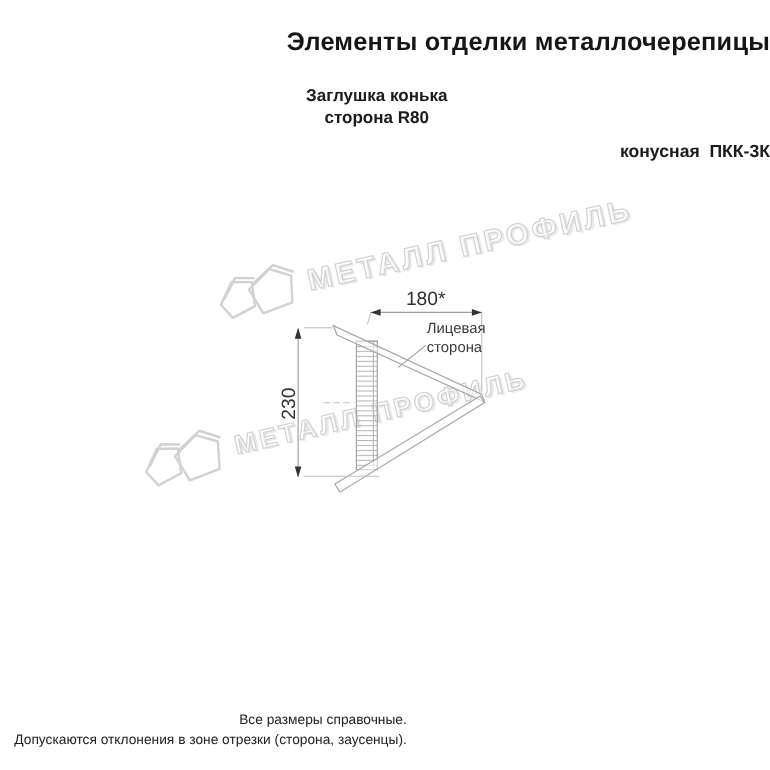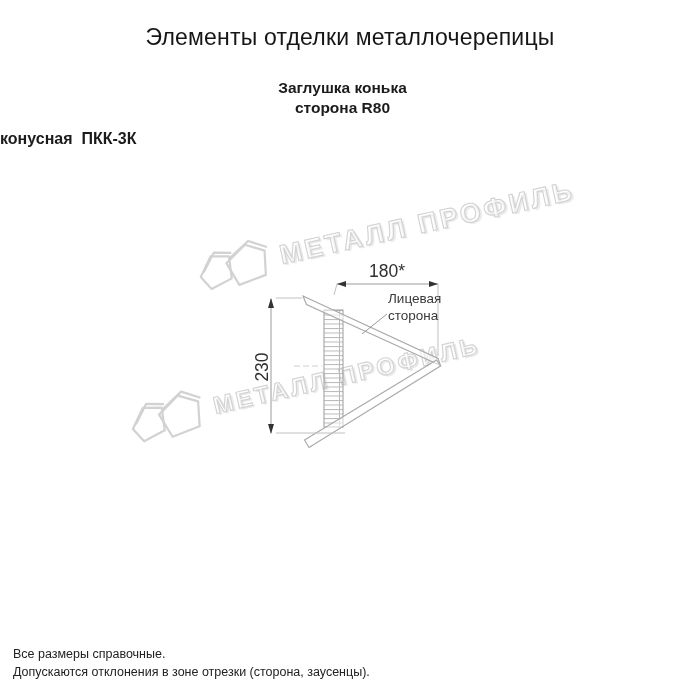--- a/index.html
+++ b/index.html
@@ -3,29 +3,29 @@
 <meta charset="utf-8">
 <style>
   html,body{margin:0;padding:0;}
   body{
     width:700px;height:700px;background:#ffffff;overflow:hidden;
     font-family:"Liberation Sans", sans-serif;color:#1f1f1f;
   }
   .page{position:relative;width:700px;height:700px;background:#fff;}
 
   .page-title{
-    position:absolute;top:24px;left:0;width:700px;text-align:center;
-    font-size:23px;font-weight:normal;letter-spacing:.2px;color:#161616;
+    position:absolute;top:24px;left:0;width:700px;text-align:right;
+    font-size:23px;font-weight:bold;letter-spacing:.2px;color:#161616;
   }
   .subtitle{
     position:absolute;top:78px;left:0;width:685px;text-align:center;
     font-size:15.5px;font-weight:bold;line-height:20px;color:#1b1b1b;
   }
   .product-code{
-    position:absolute;top:130px;left:0;width:700px;text-align:left;
+    position:absolute;top:130px;left:0;width:700px;text-align:right;
     font-size:16px;font-weight:bold;color:#1b1b1b;white-space:pre;
   }
 
   .drawing-svg{position:absolute;left:0;top:0;width:700px;height:700px;}
   .drawing-svg text{font-family:"Liberation Sans", sans-serif;}
   .dim-text{font-size:17.5px;fill:#303030;}
   .face-text{font-size:13.5px;fill:#3a3a3a;}
 
   .watermark{
     position:absolute;display:flex;align-items:center;gap:8px;
@@ -37,21 +37,21 @@
     text-shadow:2px 2px 0 rgba(190,190,190,0.30);
     letter-spacing:3px;
   }
   .wm-1{left:196px;top:248px;transform:rotate(-12.5deg);transform-origin:0 50%;}
   .wm-1 .wm-text{font-size:27px;}
   .wm-2{left:128px;top:398px;transform:rotate(-13deg);transform-origin:0 50%;}
   .wm-2 .wm-text{font-size:24px;}
 
   .footer{
     position:absolute;left:13px;top:646px;
-    font-size:12.5px;line-height:17.5px;color:#222222;
+    font-size:12.5px;line-height:17.5px;color:#222222;text-align:right;
   }
 </style>
 </head>
 <body>
 
 <div class="page">
 
   <div class="page-title">Элементы отделки металлочерепицы</div>
 
   <div class="subtitle">

